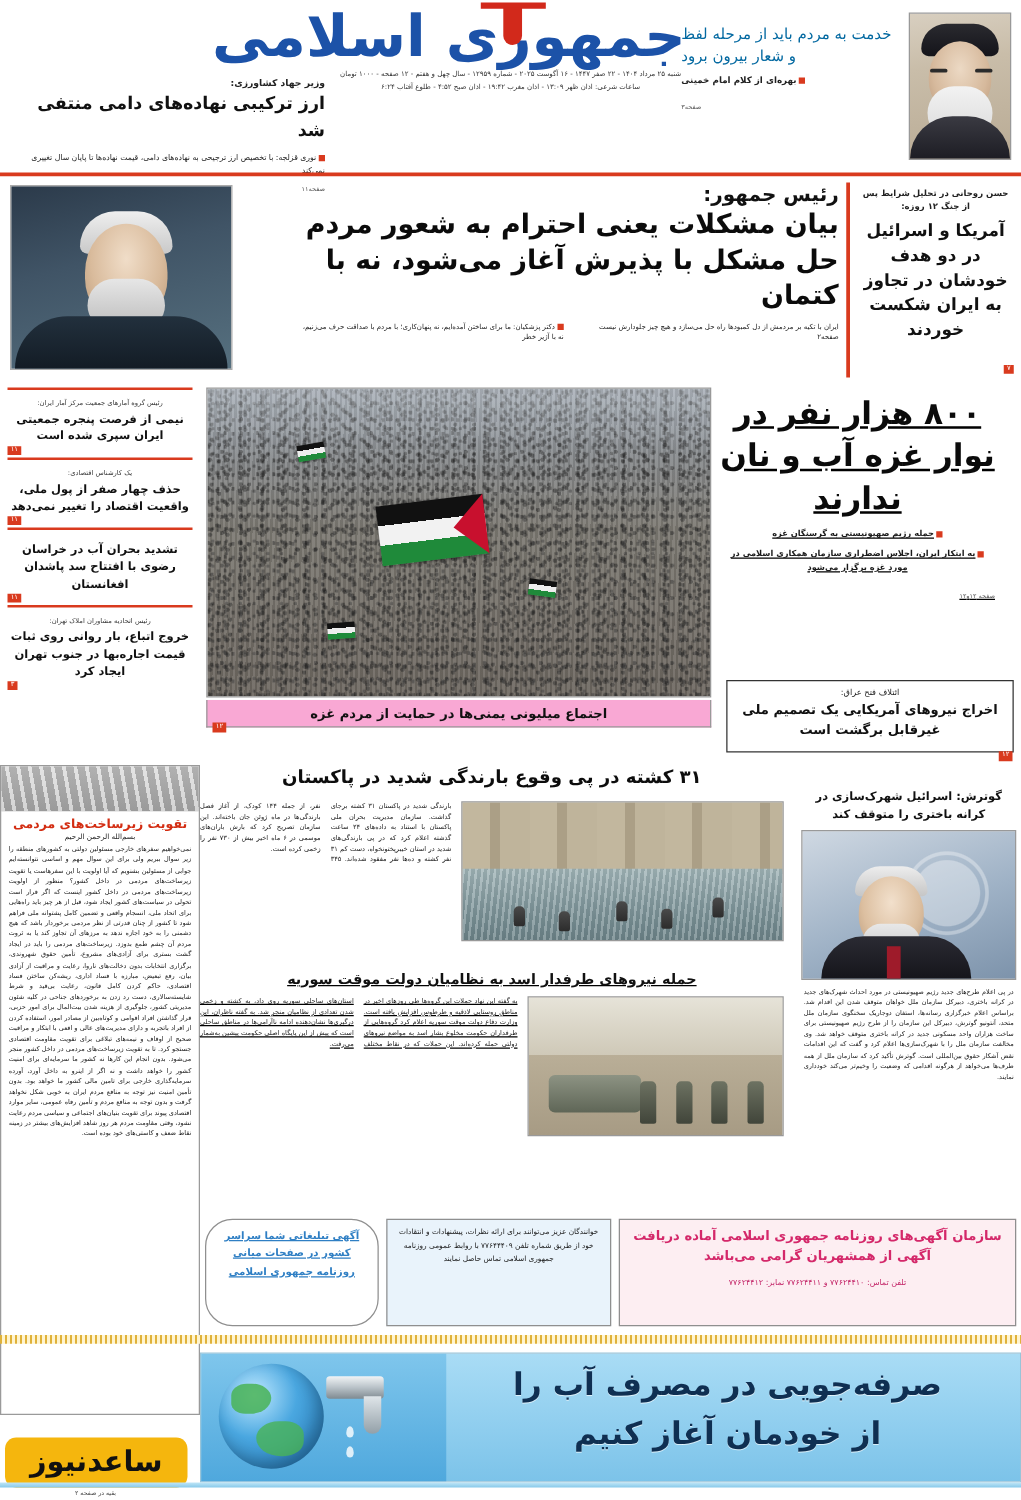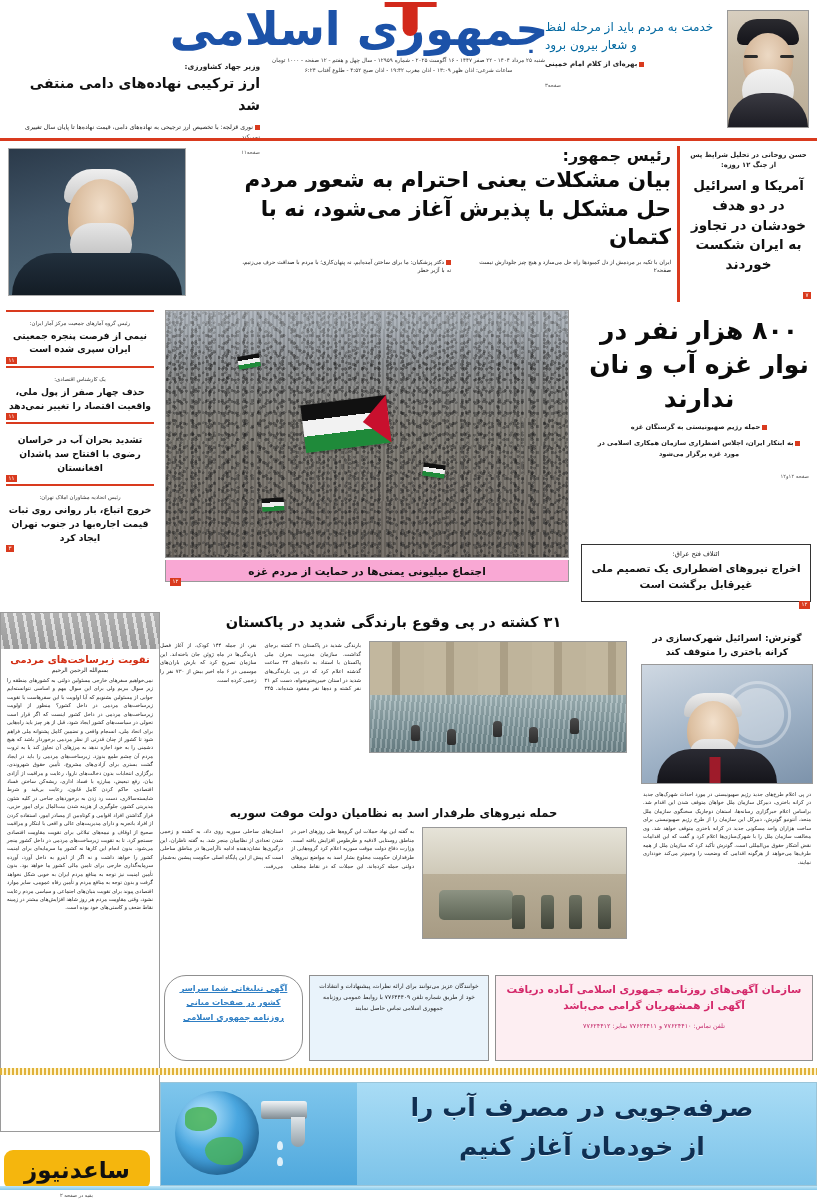--- a/index.html
+++ b/index.html
@@ -106,21 +106,21 @@
   .pz-hair { position:absolute; top:20px; left:52%; transform:translateX(-50%); width:74px; height:34px;
              border-radius:38px 38px 8px 8px; background:linear-gradient(180deg,#efefef 0%,#c9c9c9 100%); }
   .pz-beard{ position:absolute; top:74px; left:52%; transform:translateX(-50%); width:62px; height:40px;
              border-radius:30px 30px 26px 26px; background:linear-gradient(180deg,#e6e6e6 0%,#bdbdbd 100%); }
   .pz-suit { position:absolute; bottom:0; left:50%; transform:translateX(-50%); width:170px; height:42px;
              background:linear-gradient(180deg,#22303d 0%,#131c25 100%); border-radius:56px 56px 0 0;}
 
   
   .row3 { position:absolute; top:308px; left:0; width:817px; height:300px; }
 
-  .gaza { position:absolute; top:0; right:0; width:236px; padding:6px 8px 0 8px; }
+  .gaza { position:absolute; top:0; right:13px; width:236px; padding:6px 8px 0 8px;text-decoration:underline; }
   .gaza .t { font-size:25px; font-weight:bold; text-align:center; line-height:1.35; color:#0b0b0b;}
   .gaza .b1 { margin-top:8px; font-size:6.6px; text-align:center; font-weight:bold; color:#1a1a1a;}
   .gaza .b2 { margin-top:7px; font-size:6.6px; text-align:center; font-weight:bold; color:#1a1a1a; line-height:1.6;}
   .gaza .pg { margin-top:4px; text-align:right; }
   .iraq-box { position:absolute; top:236px; right:6px; width:230px; border:1px solid #333; padding:5px 6px 8px 6px;}
   .iraq-box .k { font-size:6.6px; text-align:center; color:#222; }
   .iraq-box .t { font-size:10.5px; font-weight:bold; text-align:center; line-height:1.5; margin-top:3px; color:#111;}
   .iraq-box .pn { position:absolute; bottom:-8px; right:0; }
 
   .photo-main {
@@ -219,21 +219,21 @@
                background:linear-gradient(180deg,#9fb3b6 0%,#7d9499 60%,#6b8287 100%);}
   .pak-water::after{ content:""; position:absolute; inset:0;
     background:repeating-linear-gradient(96deg, rgba(255,255,255,.22) 0 2px, rgba(0,0,0,.06) 2px 5px);}
   .pak-bldg { position:absolute; top:0; left:0; right:0; height:50%;
               background:repeating-linear-gradient(90deg,#c2b79e 0 22px,#ab9f86 22px 30px,#bfb49b 30px 54px);}
   .pak-ppl { position:absolute; bottom:10%; width:9px; height:16px; border-radius:4px 4px 2px 2px;
              background:linear-gradient(180deg,#4a4a4a 0%,#2c2c2c 100%); }
   .pak-txt { flex:1; font-size:5.3px; line-height:1.64; text-align:justify; color:#1a1a1a;
              column-count:2; column-gap:8px; }
 
-  .syria { position:absolute; top:194px; right:190px; width:467px; }
+  .syria { position:absolute; top:164px; right:190px; width:467px;text-decoration:underline; }
   .syria .t { font-size:11.5px; font-weight:bold; text-align:center; color:#111; }
   .syria-wrap { display:flex; gap:8px; margin-top:7px; }
   .syria-photo { width:205px; height:112px; border:1px solid #999; overflow:hidden; position:relative;
                  background:linear-gradient(180deg,#cdc6b4 0%,#b9ae97 42%,#a79b84 100%);}
   .sy-sky { position:absolute; top:0; left:0; right:0; height:42%; background:linear-gradient(180deg,#e6e3d8 0%,#cfc9b8 100%);}
   .sy-veh { position:absolute; bottom:16%; left:8%; width:74px; height:30px; border-radius:5px;
             background:linear-gradient(180deg,#8d9383 0%,#5f6657 100%);}
   .sy-sold { position:absolute; bottom:8%; width:13px; height:34px; border-radius:4px 4px 2px 2px;
              background:linear-gradient(180deg,#6d7262 0%,#41453a 100%);}
   .syria-txt { flex:1; font-size:5.3px; line-height:1.64; text-align:justify; color:#1a1a1a;
@@ -377,21 +377,21 @@
       <div class="b2">
         <span class="sq"></span><span>به ابتکار ایران، اجلاس اضطراری سازمان همکاری اسلامی در مورد غزه برگزار می‌شود</span>
       </div>
       <div class="pg">
         <span class="pagref">صفحه ۱۲و۱۲</span>
       </div>
     </div>
 
     <div class="iraq-box">
       <div class="k">ائتلاف فتح عراق:</div>
-      <div class="t">اخراج نیروهای اضطراری یک تصمیم ملی غیرقابل برگشت است</div>
+      <div class="t">اخراج نیروهای آمریکایی یک تصمیم ملی غیرقابل برگشت است</div>
       <span class="pgnum pn">۱۲</span>
     </div>
 
     <div class="photo-main">
       <div class="crowd"></div>
       <div class="pal-flag"></div>
       <div class="flag-sm" style="top:18%;left:18%;transform:rotate(-10deg)"></div>
       <div class="flag-sm" style="top:62%;left:64%;transform:rotate(8deg)"></div>
       <div class="flag-sm" style="top:76%;left:24%;transform:rotate(-4deg)"></div>
     </div>

